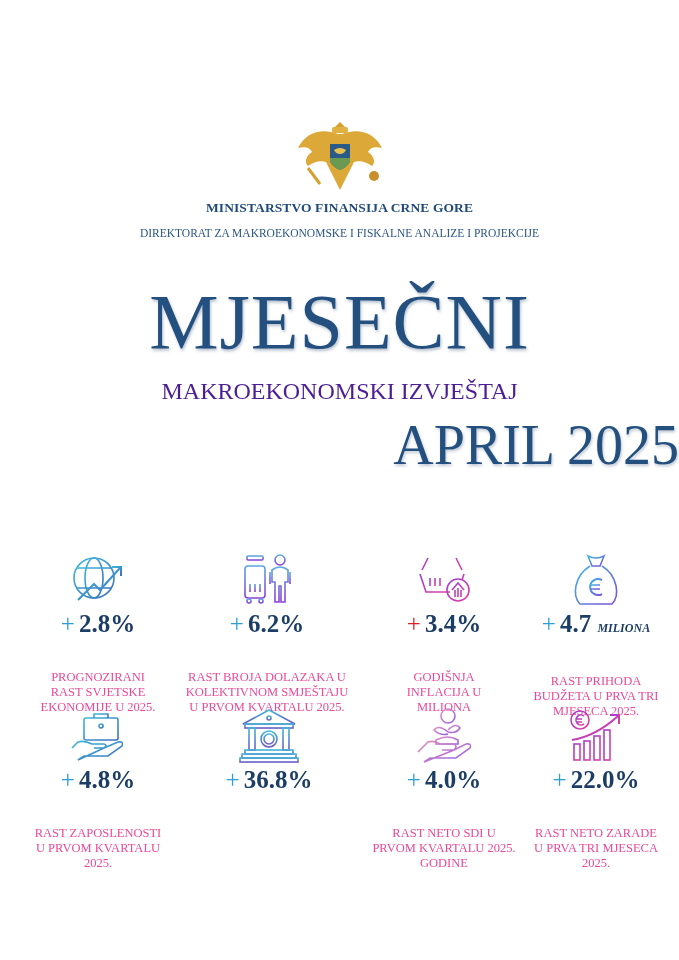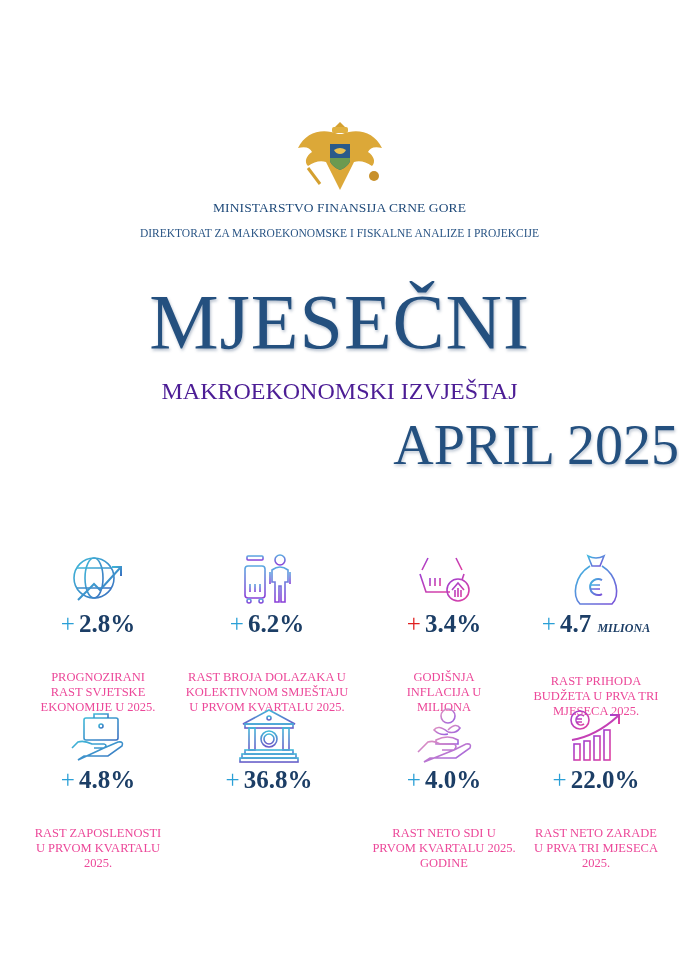--- a/index.html
+++ b/index.html
@@ -1,19 +1,19 @@
 <!DOCTYPE html>
 <html><head>
 <meta charset="utf-8">
 <style>
   html, body { margin: 0; padding: 0; background: #ffffff; }
   body { width: 679px; height: 960px; position: relative; overflow: hidden; font-family: "Liberation Serif", "DejaVu Serif", serif; color: #1f3e66; }
   .center { position: absolute; left: 0; width: 679px; text-align: center; }
   .coat { position: absolute; left: 292px; top: 118px; width: 96px; height: 78px; }
-  .ministry { top: 200px; font-size: 13.5px; font-weight: normal; color: #1f4a7a; letter-spacing: 0.1px; }
+  .ministry { top: 200px; font-size: 13.5px; font-weight: bold; color: #1f4a7a; letter-spacing: 0.1px; }
   .directorate { top: 227px; font-size: 11.5px; color: #2a5585; }
   .title { top: 277px; font-size: 78px; line-height: 90px; color: #24507f; text-shadow: 1px 2px 3px rgba(40,70,110,0.35); letter-spacing: 1px; }
   .subtitle { top: 378px; font-size: 24px; color: #4c1d95; }
   .date { top: 412px; font-size: 56px; line-height: 66px; color: #24507f; text-shadow: 1px 2px 3px rgba(40,70,110,0.3); text-align: right; }
   .card { position: absolute; width: 170px; text-align: center; }
   .card .icon { width: 60px; height: 56px; margin: 0 auto; display: block; }
   .card .value { font-size: 25px; font-weight: bold; color: #1c3e66; line-height: 28px; margin-top: 2px; white-space: nowrap; }
   .card .plus { font-weight: normal; color: #2a9fd6; margin-right: 4px; }
   .card .plus.red { color: #e02020; }
   .card .unit { font-size: 12px; font-weight: bold; font-style: italic; }

